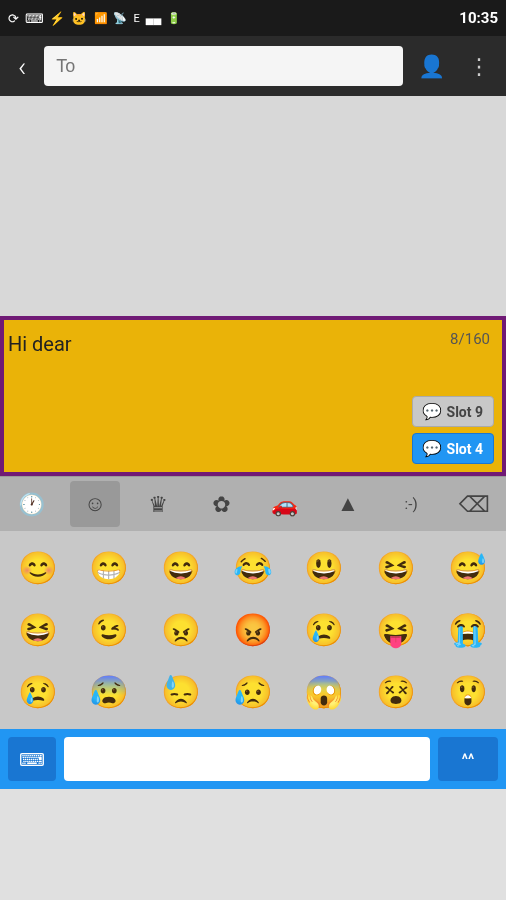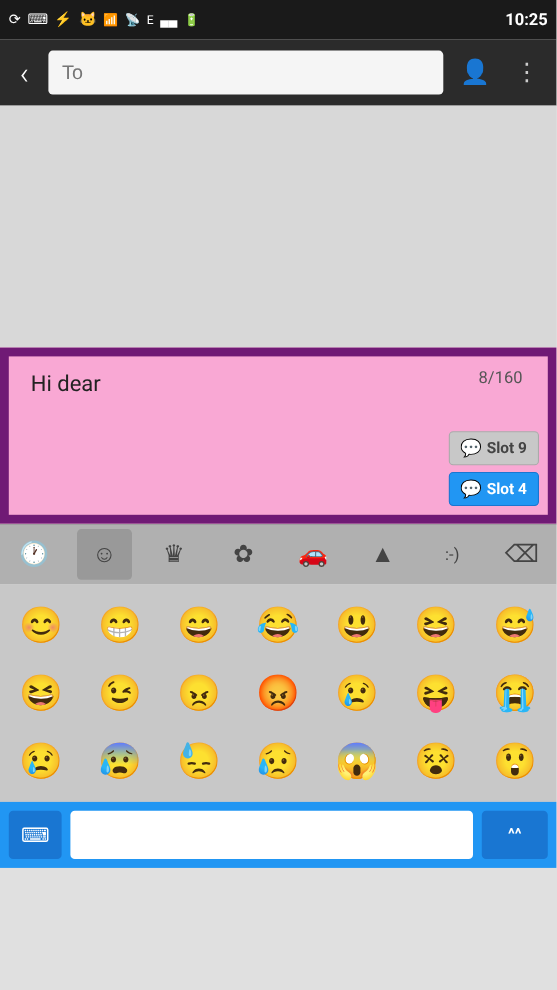--- a/index.html
+++ b/index.html
@@ -73,37 +73,37 @@
     
     .message-area {
       flex: 1;
       background: #d8d8d8;
       min-height: 220px;
       max-height: 220px;
     }
 
     
     .compose-box {
-      border: 8px solid #701a75;
-      background: #f9a8d4;
+      border: 4px solid #701a75;
+      background: #eab308;
       margin: 0;
-      padding: 10px 20px;
+      padding: 10px 4px;
       position: relative;
       min-height: 160px;
       flex-shrink: 0;
     }
     .compose-text {
       font-size: 20px;
       color: #222;
       line-height: 1.4;
     }
     .char-count {
       position: absolute;
       top: 10px;
-      right: 23px;
+      right: 12px;
       font-size: 15px;
       color: #555;
     }
     .slot-buttons {
       position: absolute;
       right: 8px;
       bottom: 8px;
       display: flex;
       flex-direction: column;
       gap: 6px;
@@ -226,21 +226,21 @@
     <span>⟳</span>
     <span>⌨</span>
     <span>⚡</span>
     <span>🐱</span>
     <span style="font-size:11px;">📶</span>
     <span style="font-size:11px;">📡</span>
     <span style="font-size:11px;">E</span>
     <span style="font-size:11px;">▄▄</span>
     <span style="font-size:11px;">🔋</span>
   </div>
-  <div class="status-bar-right">10:25</div>
+  <div class="status-bar-right">10:35</div>
 </div>
 
 <div class="top-bar">
   <div class="back-btn">‹</div>
   <input class="to-input" type="text" value="" placeholder="To" style="">
   <span class="top-icon">👤</span>
   <span class="top-icon">⋮</span>
 </div>
 
 <div class="message-area"></div>

